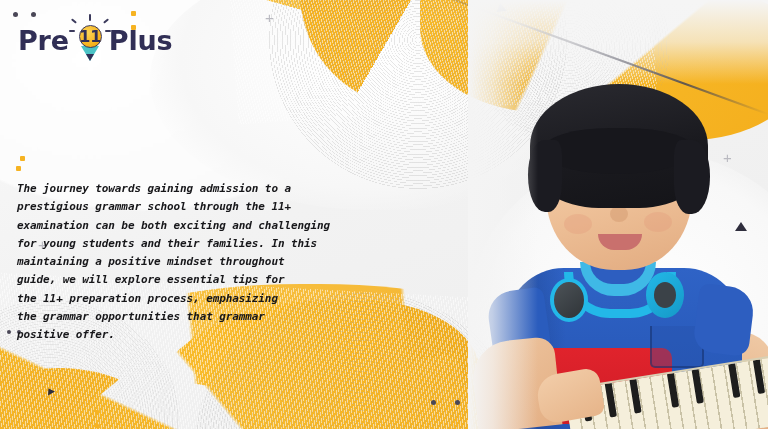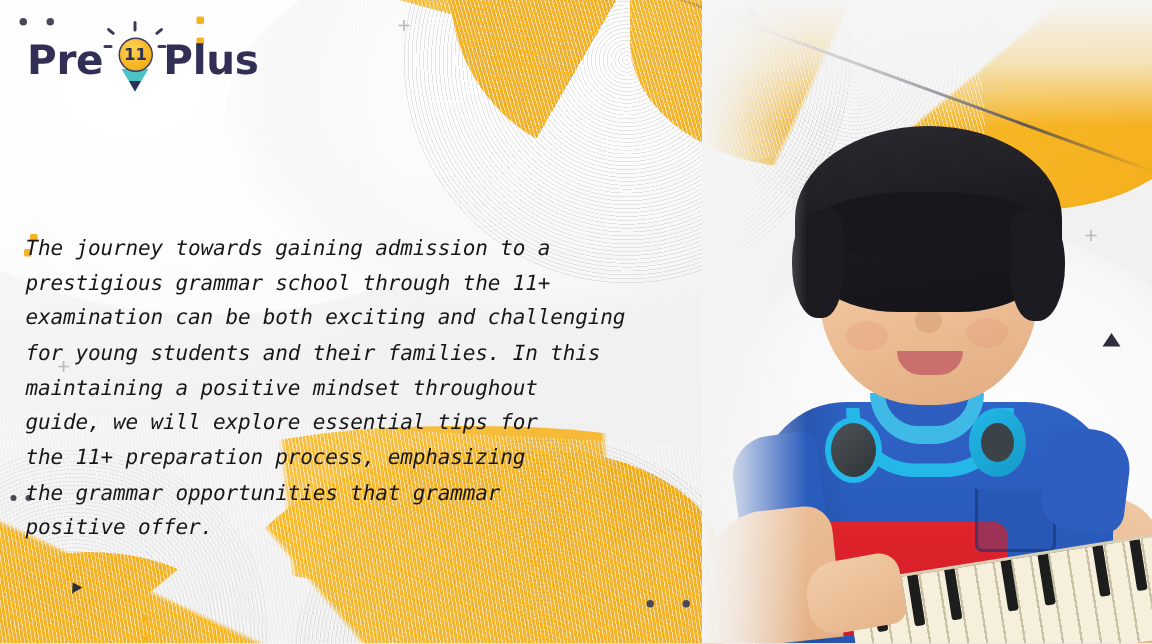--- a/index.html
+++ b/index.html
@@ -203,21 +203,21 @@
     left:11px; top:11px;
     width:23px; height:23px;
     border-radius:50%;
     background:radial-gradient(circle at 38% 32%, #fcd456 0%, #f7b41f 62%, #eca00c 100%);
     border:1.5px solid #3b3a5c;
     display:flex; align-items:center; justify-content:center;
     z-index:3;
   }
   .bulb-num {
     font-family:"DejaVu Sans", sans-serif;
-    font-size:11px;
+    font-size:16px;
     font-weight:700;
     color:#312f56;
     line-height:1;
   }
   .bulb-neck {
     position:absolute;
     left:17.5px; top:30px;
     width:10px; height:4px;
     background:#f2f0f4;
     border-left:1.5px solid #3b3a5c;
@@ -265,26 +265,26 @@
     font-weight:700;
     line-height:1.32;
     color:#302e54;
     letter-spacing:-0.2px;
   }
   .headline-line { display:block; white-space:nowrap; }
 
   
   .body-copy {
     position:absolute;
-    left:17px; top:155px;
+    left:17px; top:180px;
     width:560px;
     z-index:18;
     font-family:"DejaVu Sans Mono", monospace;
-    font-size:14px;
-    font-weight:400;
+    font-size:11px;
+    font-weight:700;
     font-style:italic;
     line-height:1.66;
     color:#17171a;
     letter-spacing:-0.1px;
   }
   .body-line { display:block; white-space:nowrap; }
 
   
   .photo {
     position:absolute;

